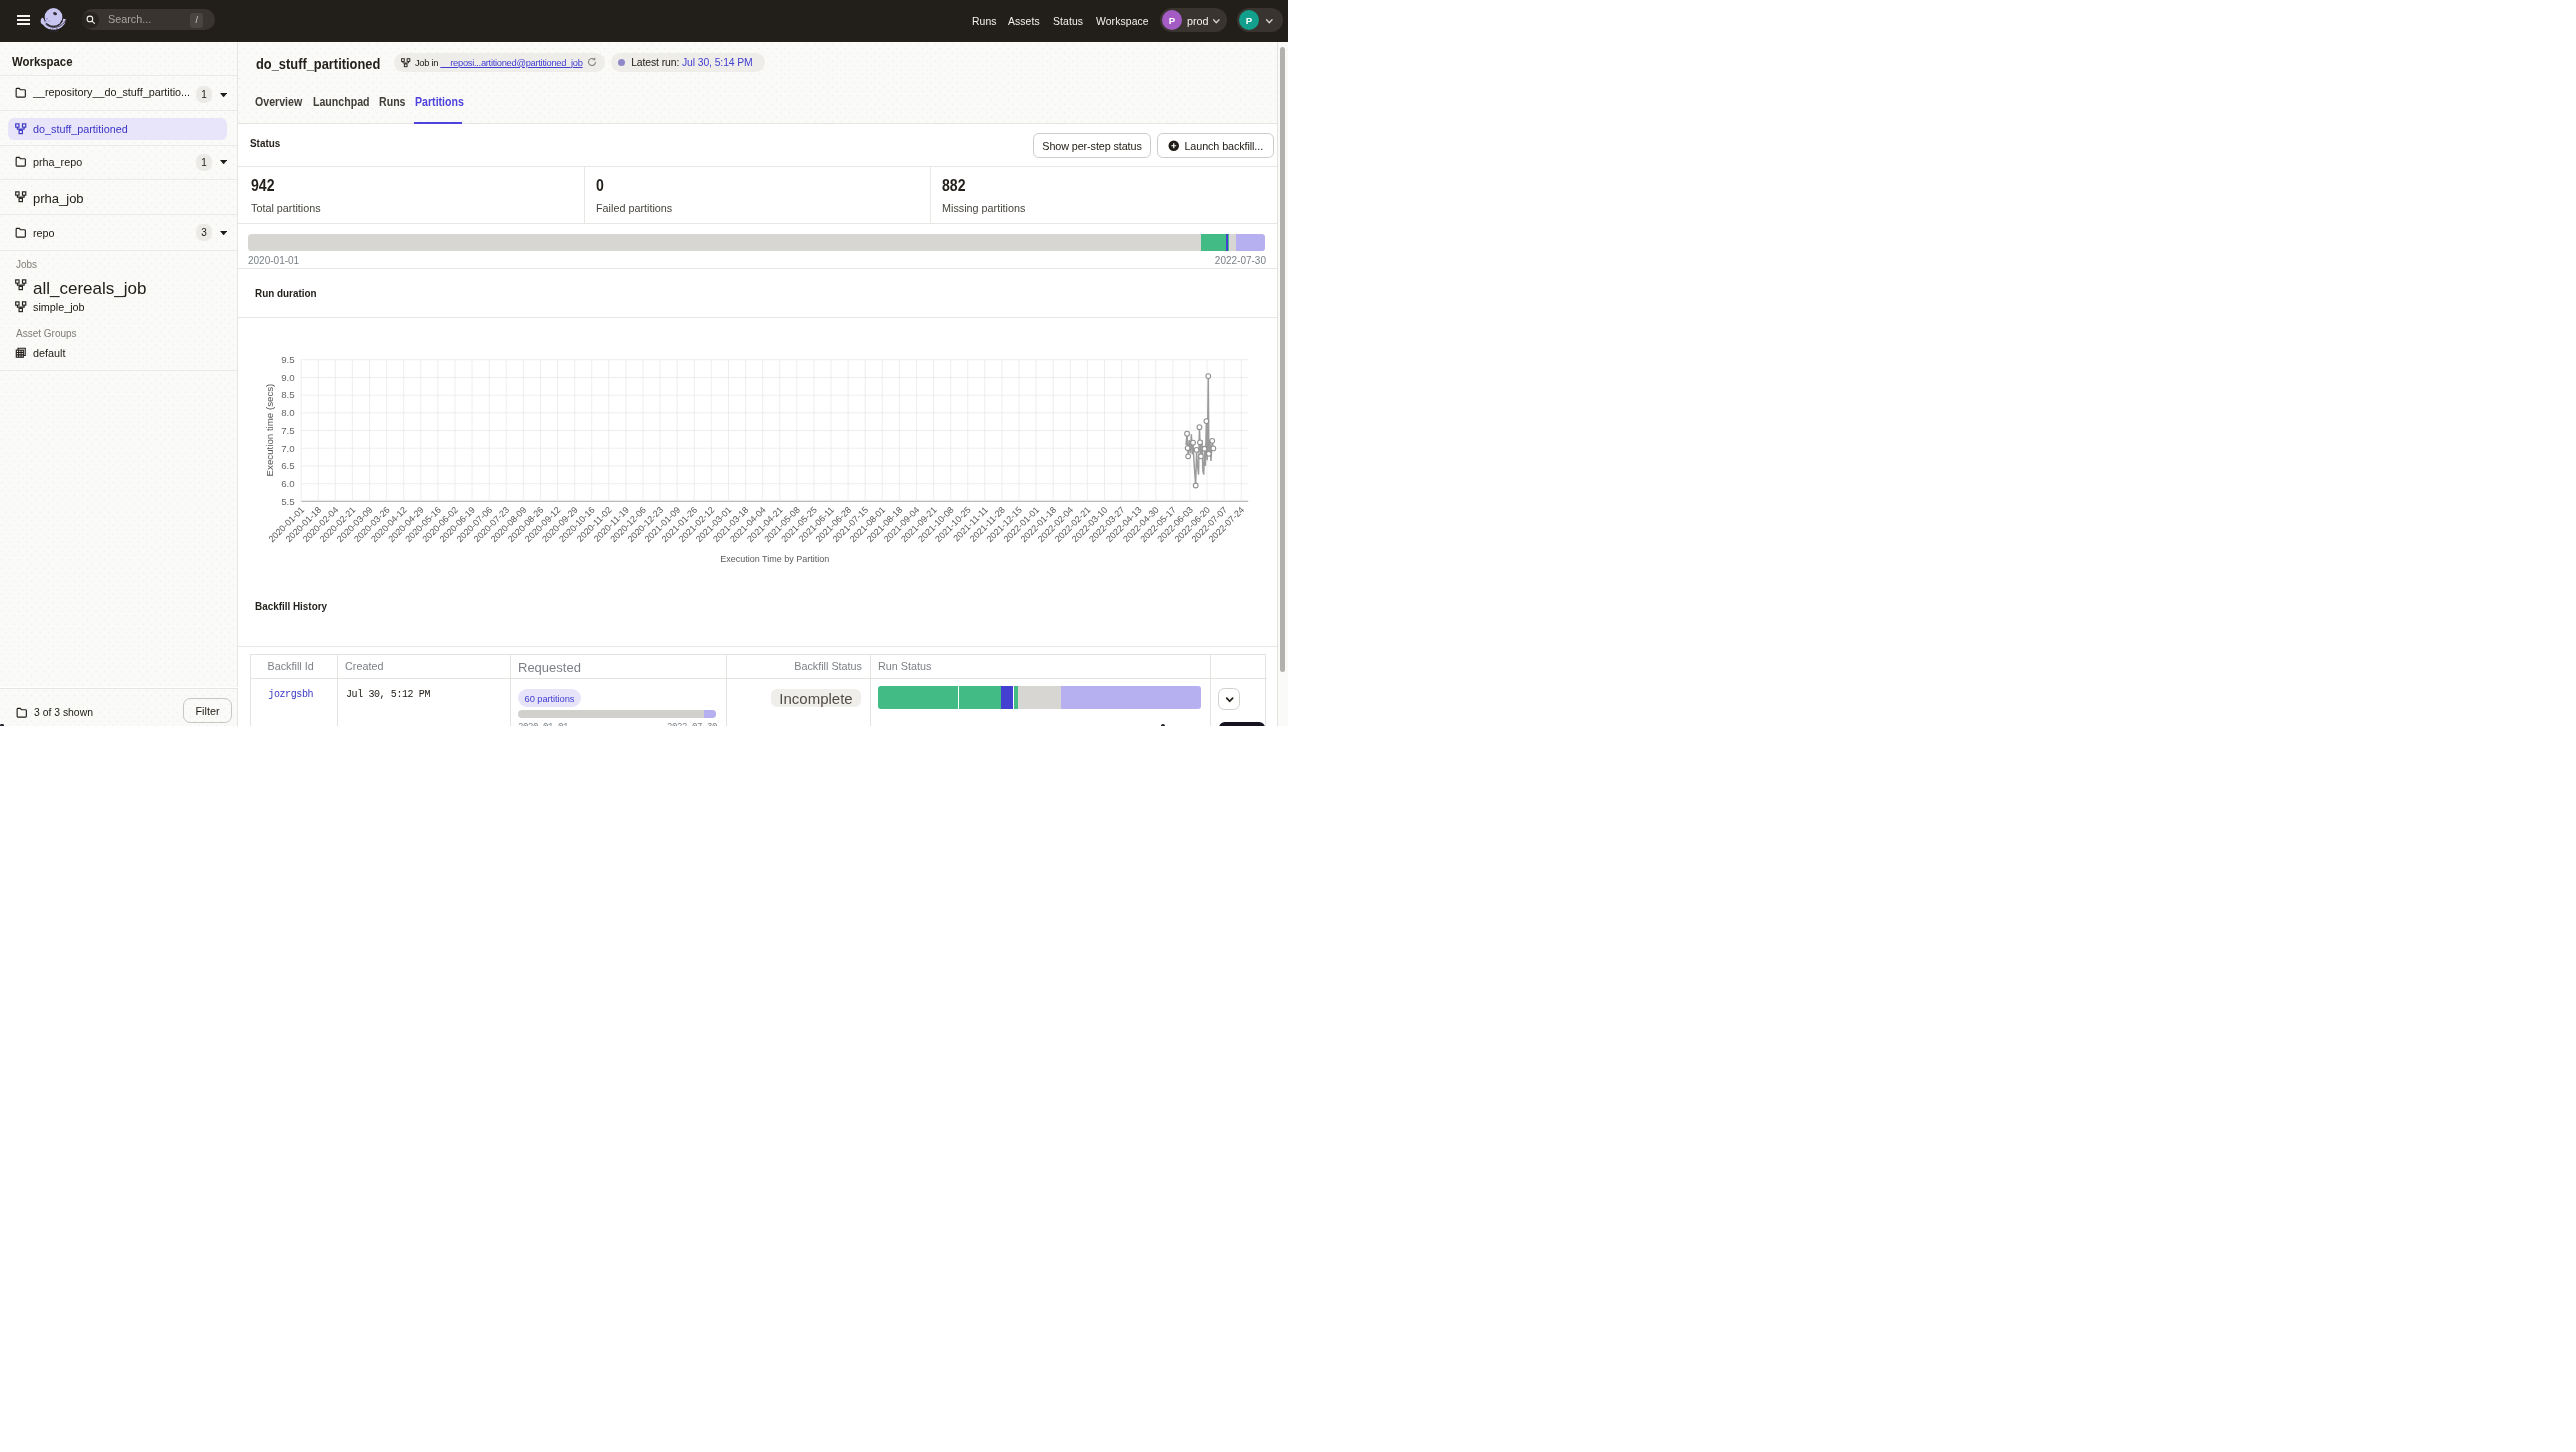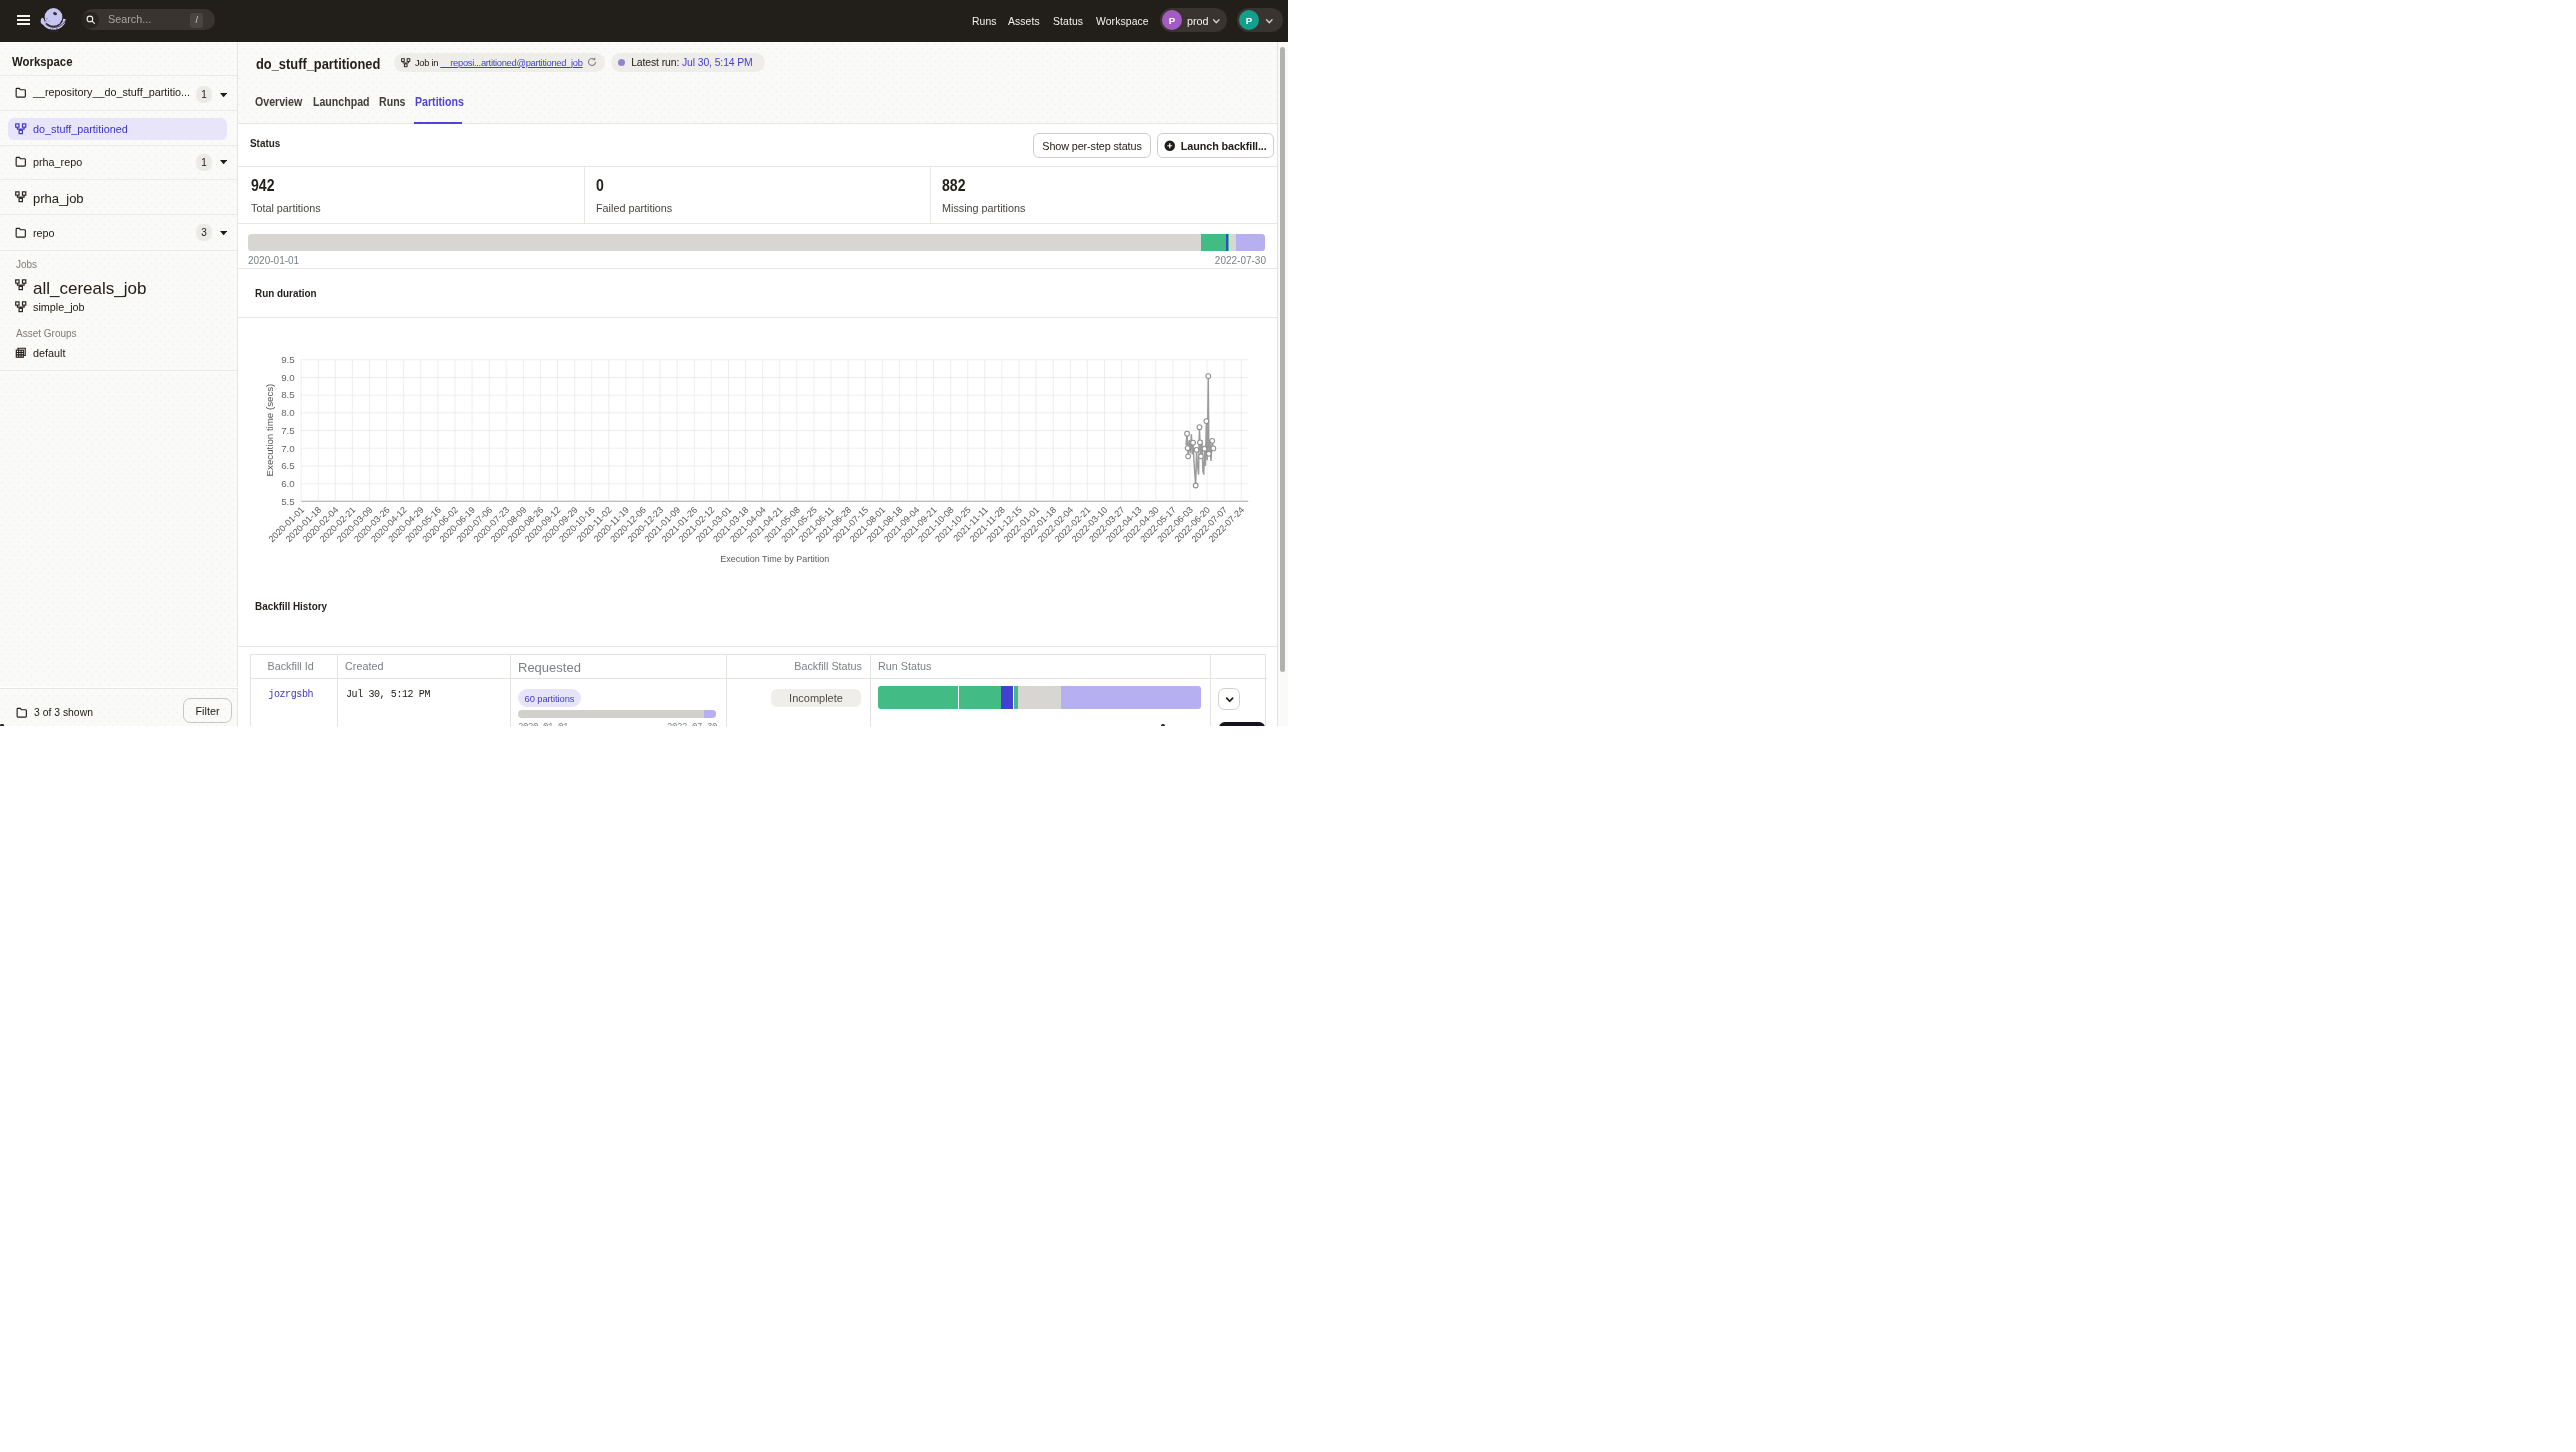--- a/index.html
+++ b/index.html
@@ -182,21 +182,21 @@
 <div class="abs" style="left:238px;top:125px;width:1039px;height:601px;background:#fff"></div>
 <div class="abs" style="left:250px;top:137px"><span class="sx" style="font-size:11px;font-weight:700;color:#231f1b;transform:scaleX(0.9)">Status</span></div>
 <div class="abs cv" style="left:1033px;top:133px;width:118px;height:25px;border-radius:5.8px;border:0.7px solid #CFCCC8;background:#fff;justify-content:center">
     <span style="font-size:10.8px;font-weight:400;color:#242019;letter-spacing:-0.1px">Show per-step status</span>
   </div>
 <div class="abs cv" style="left:1157px;top:133px;width:117px;height:25px;border-radius:5.8px;border:0.7px solid #CFCCC8;background:#fff;justify-content:center">
 <svg width="11.5" height="11.5" viewBox="0 0 16 16" style="margin-right:5px;flex:none">
       <circle cx="8" cy="8" r="7.3" fill="#1f1b17"></circle>
       <path d="M8 4.6 v6.8 M4.6 8 h6.8" stroke="#fff" stroke-width="1.7"></path>
     </svg>
-<span style="font-size:10.8px;font-weight:700;color:#242019;letter-spacing:-0.1px">Launch backfill...</span>
+<span style="font-size:10.8px;font-weight:400;color:#242019;letter-spacing:-0.1px">Launch backfill...</span>
   </div>
 <div class="abs" style="left:238px;top:166px;width:1039px;height:0.7px;background:#E9E7E4"></div>
 <div class="abs" style="left:238px;top:223px;width:1039px;height:0.7px;background:#E9E7E4"></div>
 <div class="abs" style="left:584px;top:166px;width:0.7px;height:58px;background:#E9E7E4"></div>
 <div class="abs" style="left:930px;top:166px;width:0.7px;height:58px;background:#E9E7E4"></div>
 <div class="abs" style="left:251px;top:177px"><span class="sx" style="font-size:16px;font-weight:700;color:#231f1b;transform:scaleX(0.88)">942</span></div>
 <div class="abs" style="left:251px;top:202px;font-size:10.8px;color:#47433d">Total partitions</div>
 <div class="abs" style="left:596px;top:177px"><span class="sx" style="font-size:16px;font-weight:700;color:#231f1b;transform:scaleX(0.88)">0</span></div>
 <div class="abs" style="left:596px;top:202px;font-size:10.8px;color:#47433d">Failed partitions</div>
 <div class="abs" style="left:942px;top:177px"><span class="sx" style="font-size:16px;font-weight:700;color:#231f1b;transform:scaleX(0.88)">882</span></div>
@@ -380,21 +380,21 @@
 <div class="abs" style="left:95px;top:34px;font-size:10px;letter-spacing:-0.4px;font-family:'Liberation Mono',monospace;color:#242019;white-space:pre">Jul 30, 5:12 PM</div>
 <div class="abs cv" style="left:267px;top:34px;width:63px;height:18.3px;border-radius:9.4px;background:#E7E4FA;justify-content:center">
       <span style="font-size:9.4px;letter-spacing:-0.1px;color:#4340d2">60 partitions</span>
     </div>
 <div class="abs" style="left:267px;top:55px;width:198px;height:8.3px;border-radius:4.3px;background:#D2D0CC;overflow:hidden">
       <div class="abs" style="left:186px;top:0;width:12.6px;height:8.6px;background:#B6B0F1"></div>
     </div>
 <div class="abs" style="left:267px;top:67px;font-size:9px;color:#7a8086;font-family:'Liberation Mono',monospace;letter-spacing:-0.4px">2020-01-01</div>
 <div class="abs" style="left:466px;top:67px;font-size:9px;color:#7a8086;transform:translateX(-100%);font-family:'Liberation Mono',monospace;letter-spacing:-0.4px">2022-07-30</div>
 <div class="abs cv" style="left:520px;top:34px;width:90px;height:18.3px;border-radius:5.8px;background:#F0EEEA;justify-content:center">
-      <span style="font-size:11px;color:#504c45">Incomplete</span>
+      <span style="font-size:15px;color:#504c45">Incomplete</span>
     </div>
 <div class="abs" style="left:627px;top:31px;width:323px;height:23px;border-radius:2.9px;overflow:hidden">
 <div class="abs" style="left:0px;top:0;width:80px;height:23px;background:#43bb85"></div>
 <div class="abs" style="left:81px;top:0;width:43px;height:23px;background:#43bb85"></div>
 <div class="abs" style="left:123px;top:0;width:11.5px;height:23px;background:#4340d2"></div>
 <div class="abs" style="left:136px;top:0;width:3.6px;height:23px;background:#43bb85"></div>
 <div class="abs" style="left:140px;top:0;width:43px;height:23px;background:#D8D6D3"></div>
 <div class="abs" style="left:183px;top:0;width:60px;height:23px;background:#B6B0F1"></div>
 <div class="abs" style="left:243px;top:0;width:80px;height:23px;background:#B6B0F1"></div>
 </div>

